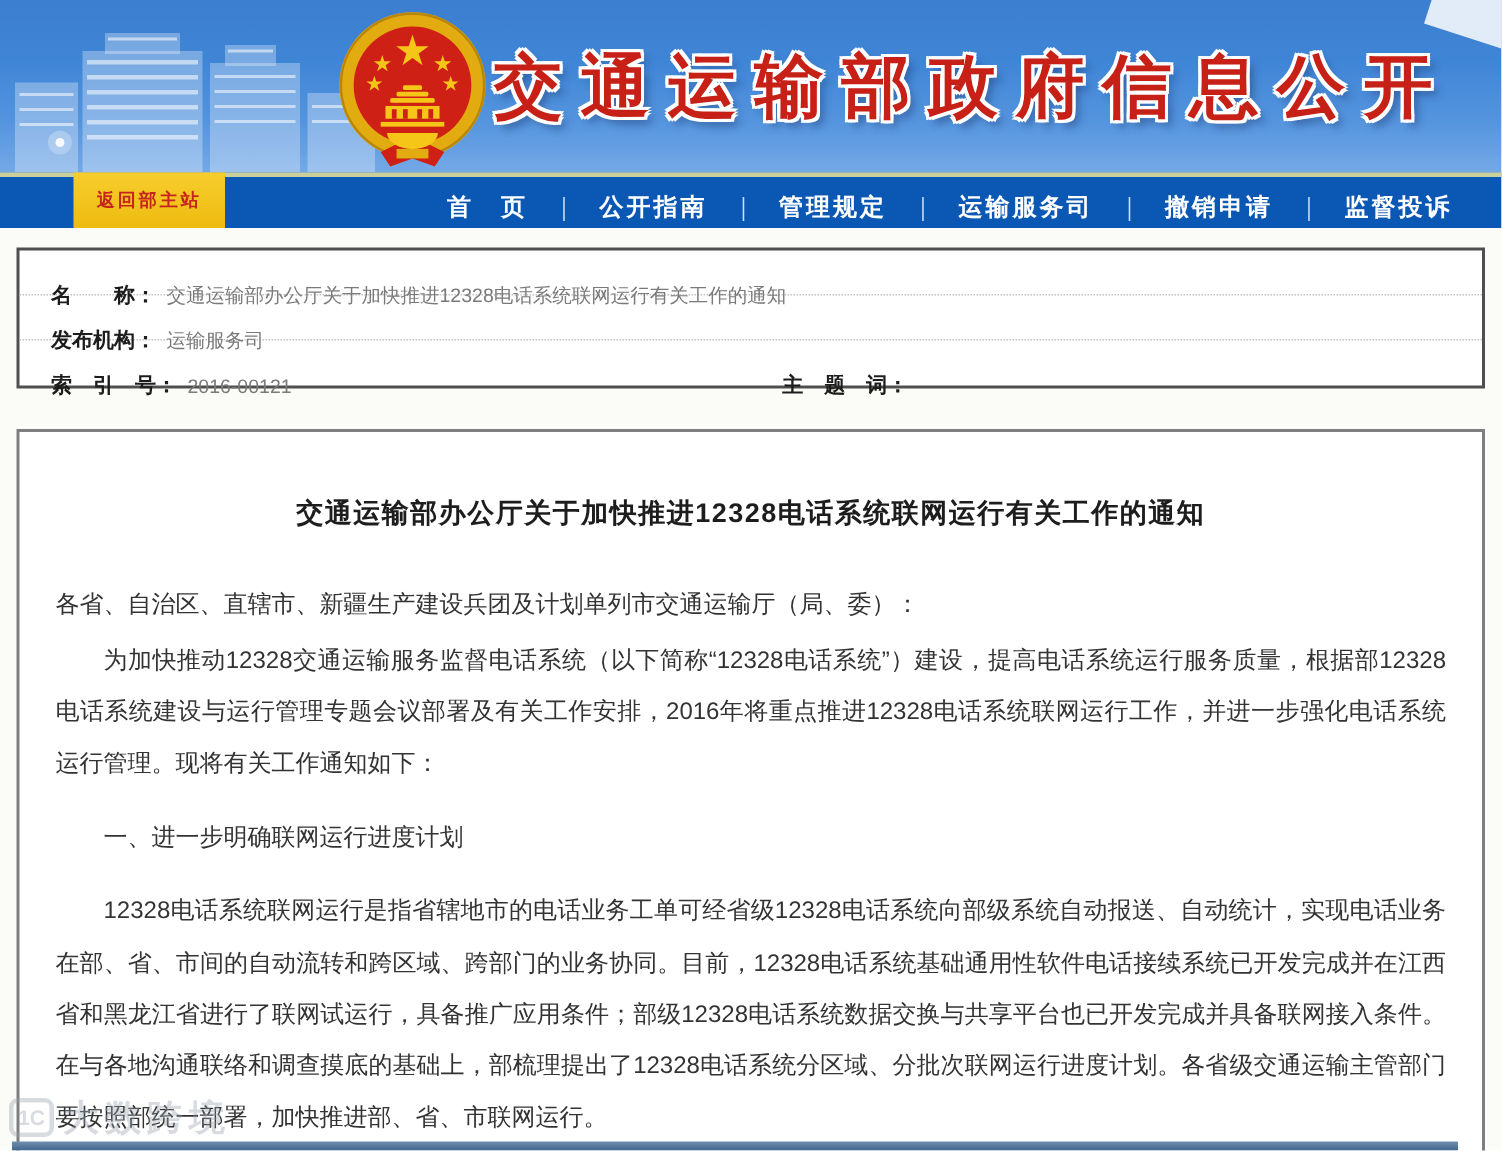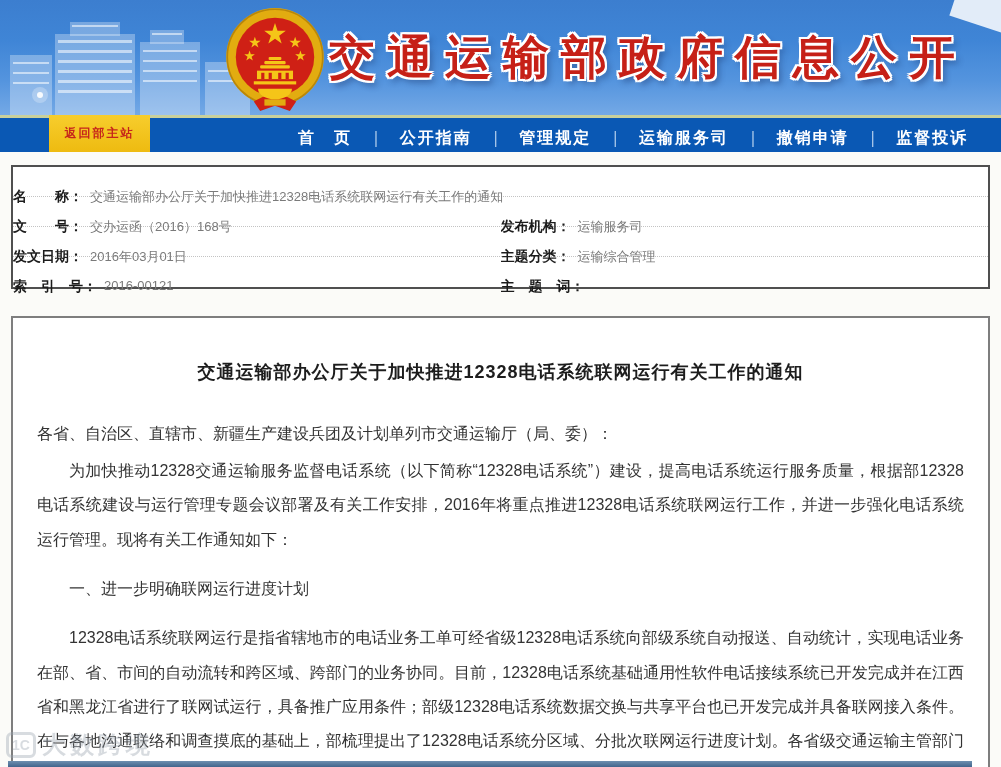--- a/index.html
+++ b/index.html
@@ -31,21 +31,21 @@
     letter-spacing:2px; cursor:pointer; }
   .nav-menu { position:absolute; left:288px; top:3px; height:34px; display:flex;
     align-items:center; color:#fff; font-size:16px; font-weight:bold; }
   .nav-item { padding:0 10px; letter-spacing:2px; white-space:nowrap; cursor:pointer; }
   .nav-sep { color:#cfe2f6; font-weight:normal; padding:0 6px; }
 
   
   .meta-panel { margin:13px 11px 0 11px; background:#fff; border:2px solid #4f4f4f; }
   .m-row { display:flex; height:30px; align-items:center; border-bottom:1px dotted #c3c3c3; }
   .m-row:last-child { border-bottom:none; }
-  .m-cell { flex:1; display:flex; overflow:hidden;margin-top:30px; }
+  .m-cell { flex:1; display:flex; align-items:center; padding-left:21px; overflow:hidden;margin-top:30px; }
   .m-label { font-size:14px; font-weight:bold; color:#1c1c1c; white-space:pre; }
   .m-value { font-size:13px; color:#7a7a7a; margin-left:7px; white-space:nowrap; }
 
   
   .content-panel { margin:27px 11px 0 11px; background:#fff; border:2px solid #7e7e7e;
     padding:42px 24px 30px 24px; min-height:520px; }
   .doc-title { text-align:center; font-size:18px; font-weight:bold; color:#1d1d1d;
     letter-spacing:1px; margin-bottom:34px; }
   .salutation { font-size:16px; color:#333; line-height:2.0; margin-bottom:4px; }
   .para { font-size:16px; color:#333; line-height:2.15; text-indent:2em;
@@ -149,36 +149,22 @@
 
   <div class="meta-panel">
     <div class="m-row">
       <div class="m-cell">
         <span class="m-label">名　　称：</span>
         <span class="m-value">交通运输部办公厅关于加快推进12328电话系统联网运行有关工作的通知</span>
       </div>
     </div>
     <div class="m-row">
       <div class="m-cell">
-        <span class="m-label">文　　号：</span>
-        <span class="m-value">交办运函（2016）168号</span>
-      </div>
-      <div class="m-cell">
         <span class="m-label">发布机构：</span>
         <span class="m-value">运输服务司</span>
-      </div>
-    </div>
-    <div class="m-row">
-      <div class="m-cell">
-        <span class="m-label">发文日期：</span>
-        <span class="m-value">2016年03月01日</span>
-      </div>
-      <div class="m-cell">
-        <span class="m-label">主题分类：</span>
-        <span class="m-value">运输综合管理</span>
       </div>
     </div>
     <div class="m-row">
       <div class="m-cell">
         <span class="m-label">索　引　号：</span>
         <span class="m-value">2016-00121</span>
       </div>
       <div class="m-cell">
         <span class="m-label">主　题　词：</span>
         <span class="m-value"></span>

